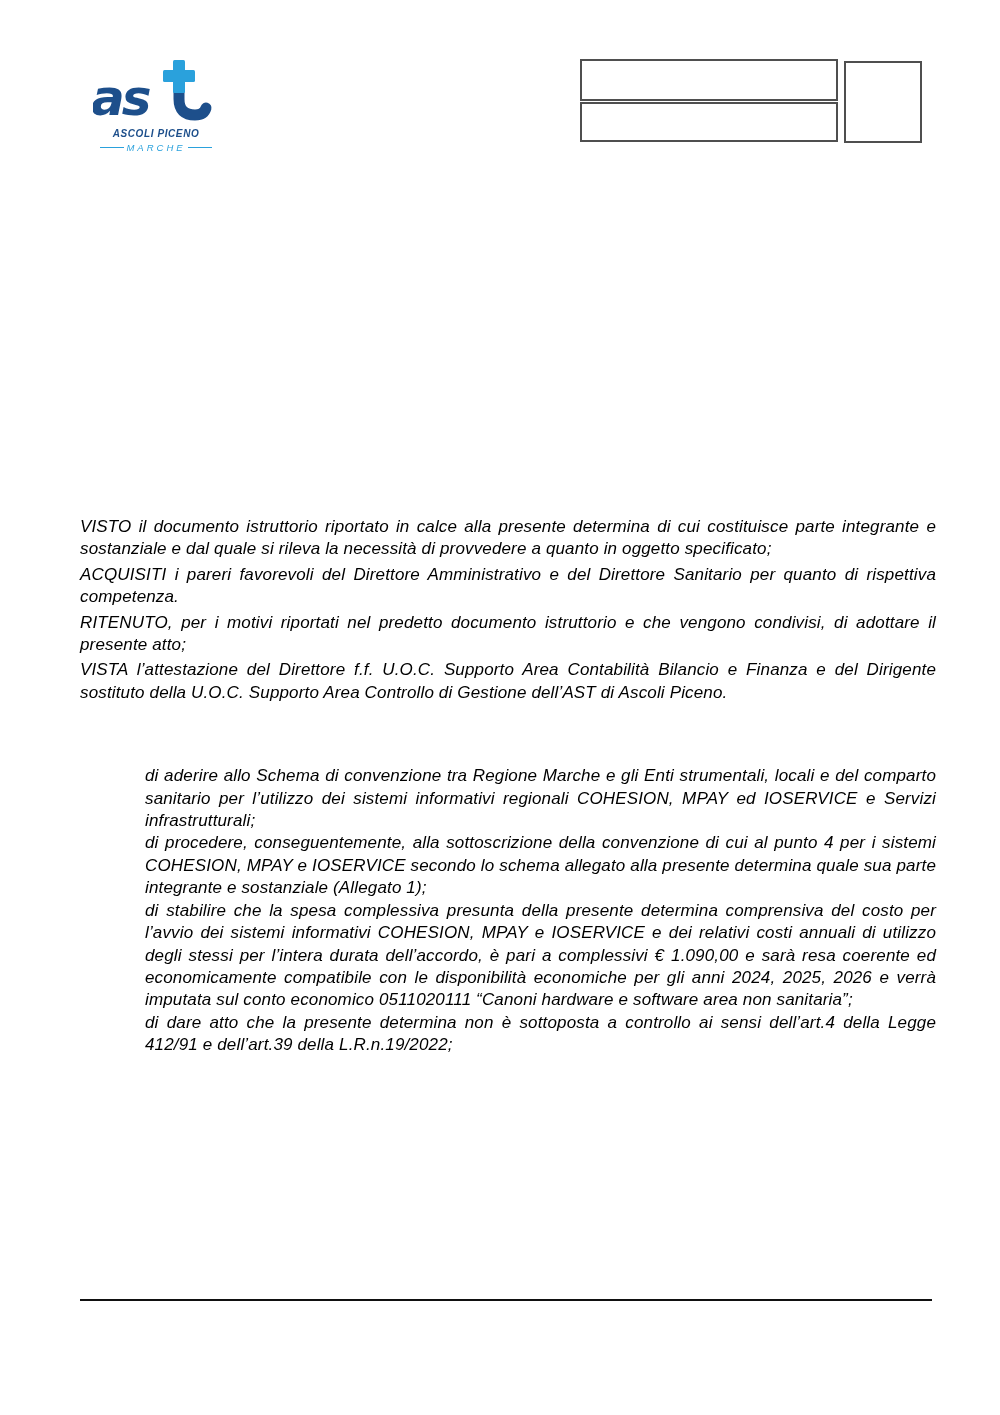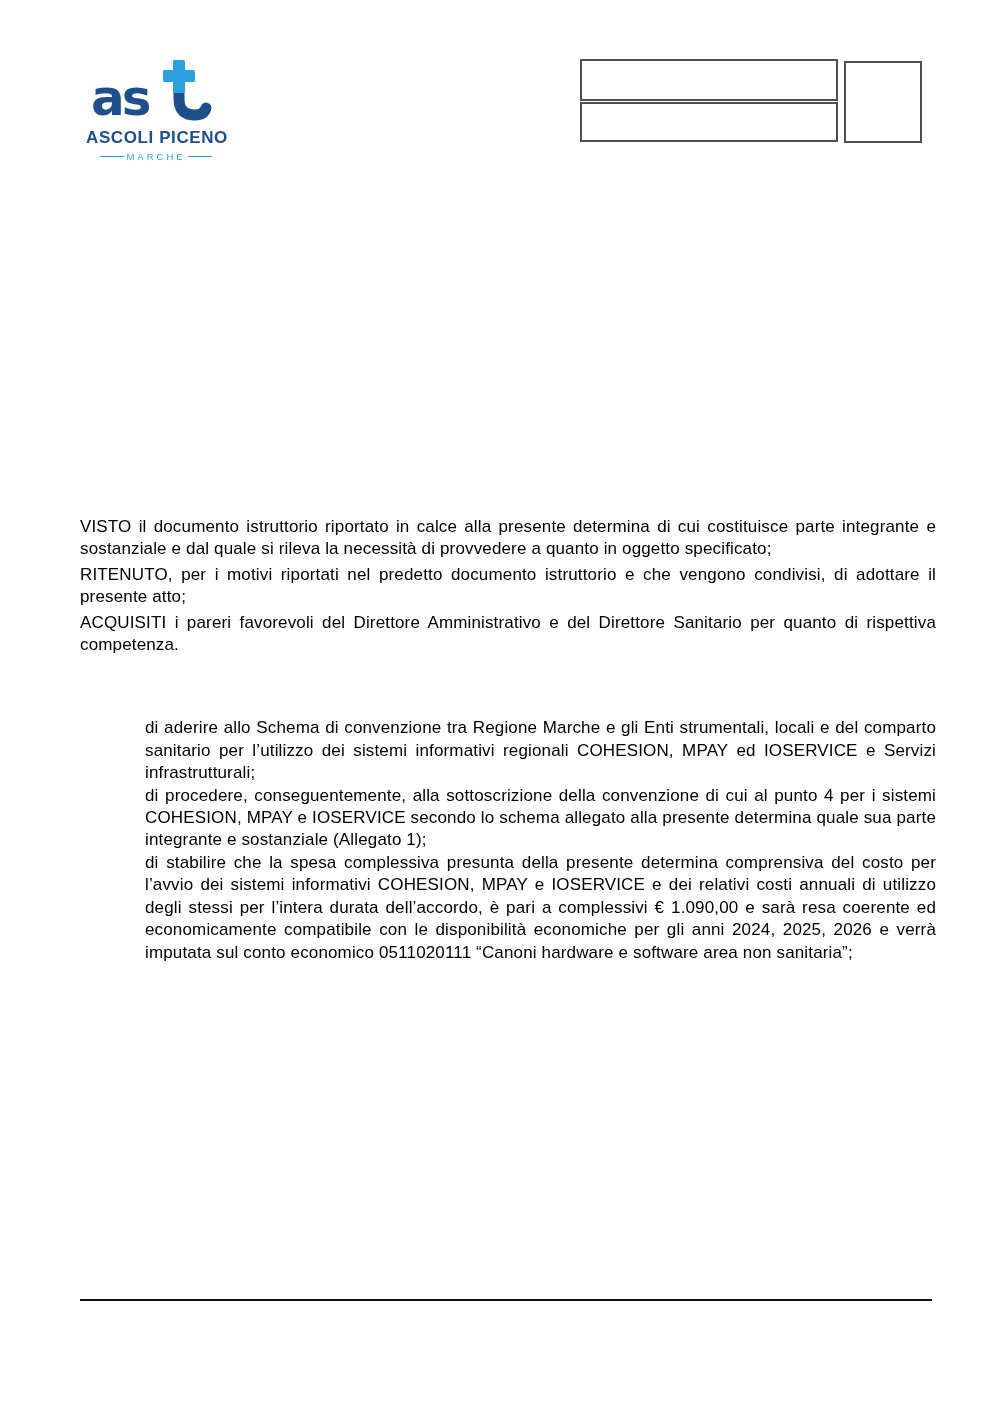--- a/index.html
+++ b/index.html
@@ -10,25 +10,26 @@
     background:#ffffff;
     font-family:"Liberation Sans", sans-serif;
     color:#000;
     overflow:hidden;
   }
 
   
   .logo{
     position:absolute;left:86px;top:60px;width:140px;
     text-align:center;
+    font-style:italic;
   }
   .logo-mark{display:block;margin:0 auto;}
   .logo-city{
     margin-top:2px;
-    font-size:17px;font-weight:bold;letter-spacing:.6px;
+    font-size:10px;font-weight:bold;letter-spacing:.6px;
     color:#1d4f8b;
     white-space:nowrap;
   }
   .logo-region{
     margin-top:3px;
     display:flex;align-items:center;justify-content:center;gap:2px;
     font-size:9.5px;letter-spacing:3px;
     color:#2aa1dc;
   }
   .logo-region .dash{
@@ -41,21 +42,21 @@
   .hbox-bottom{left:580px;top:102px;width:258px;height:40px;}
   .hbox-side  {left:844px;top:61px; width:78px; height:82px;}
 
   
   .body-text{
     position:absolute;left:80px;top:516px;width:856px;
     font-size:17px;line-height:22.4px;
     letter-spacing:.15px;
     text-align:justify;
   }
-  .body-text p{margin:0 0 3px 0;}
+  .body-text p{margin:0 0 3px 0;font-style:italic;}
   .dispositivo{
     margin-top:61px;
     margin-left:65px;
   }
   .dispositivo p{margin:0;}
 
   
   .footer-rule{
     position:absolute;left:80px;top:1299px;width:852px;height:2px;
     background:#111;
@@ -83,25 +84,27 @@
       <span class="dash"></span>
     </div>
   </div>
 
   <div class="hbox hbox-top"></div>
   <div class="hbox hbox-bottom"></div>
   <div class="hbox hbox-side"></div>
 
   <div class="body-text">
     <p>VISTO il documento istruttorio riportato in calce alla presente determina di cui costituisce parte integrante e sostanziale e dal quale si rileva la necessità di provvedere a quanto in oggetto specificato;</p>
+    <p>ACQUISITI i pareri favorevoli del Direttore Amministrativo e del Direttore Sanitario per quanto di rispettiva competenza.</p>
     <p>RITENUTO, per i motivi riportati nel predetto documento istruttorio e che vengono condivisi, di adottare il presente atto;</p>
-    <p>ACQUISITI i pareri favorevoli del Direttore Amministrativo e del Direttore Sanitario per quanto di rispettiva competenza.</p>
+    <p>VISTA l’attestazione del Direttore f.f. U.O.C. Supporto Area Contabilità Bilancio e Finanza e del Dirigente sostituto della U.O.C. Supporto Area Controllo di Gestione dell’AST di Ascoli Piceno.</p>
 
     <div class="dispositivo">
       <p>di aderire allo Schema di convenzione tra Regione Marche e gli Enti strumentali, locali e del comparto sanitario per l’utilizzo dei sistemi informativi regionali COHESION, MPAY ed IOSERVICE e Servizi infrastrutturali;</p>
       <p>di procedere, conseguentemente, alla sottoscrizione della convenzione di cui al punto 4 per i sistemi COHESION, MPAY e IOSERVICE secondo lo schema allegato alla presente determina quale sua parte integrante e sostanziale (Allegato 1);</p>
       <p>di stabilire che la spesa complessiva presunta della presente determina comprensiva del costo per l’avvio dei sistemi informativi COHESION, MPAY e IOSERVICE e dei relativi costi annuali di utilizzo degli stessi per l’intera durata dell’accordo, è pari a complessivi € 1.090,00 e sarà resa coerente ed economicamente compatibile con le disponibilità economiche per gli anni 2024, 2025, 2026 e verrà imputata sul conto economico 0511020111 “Canoni hardware e software area non sanitaria”;</p>
+      <p>di dare atto che la presente determina non è sottoposta a controllo ai sensi dell’art.4 della Legge 412/91 e dell’art.39 della L.R.n.19/2022;</p>
     </div>
   </div>
 
   <div class="footer-rule"></div>
 
 </div>
 
 </body></html>

